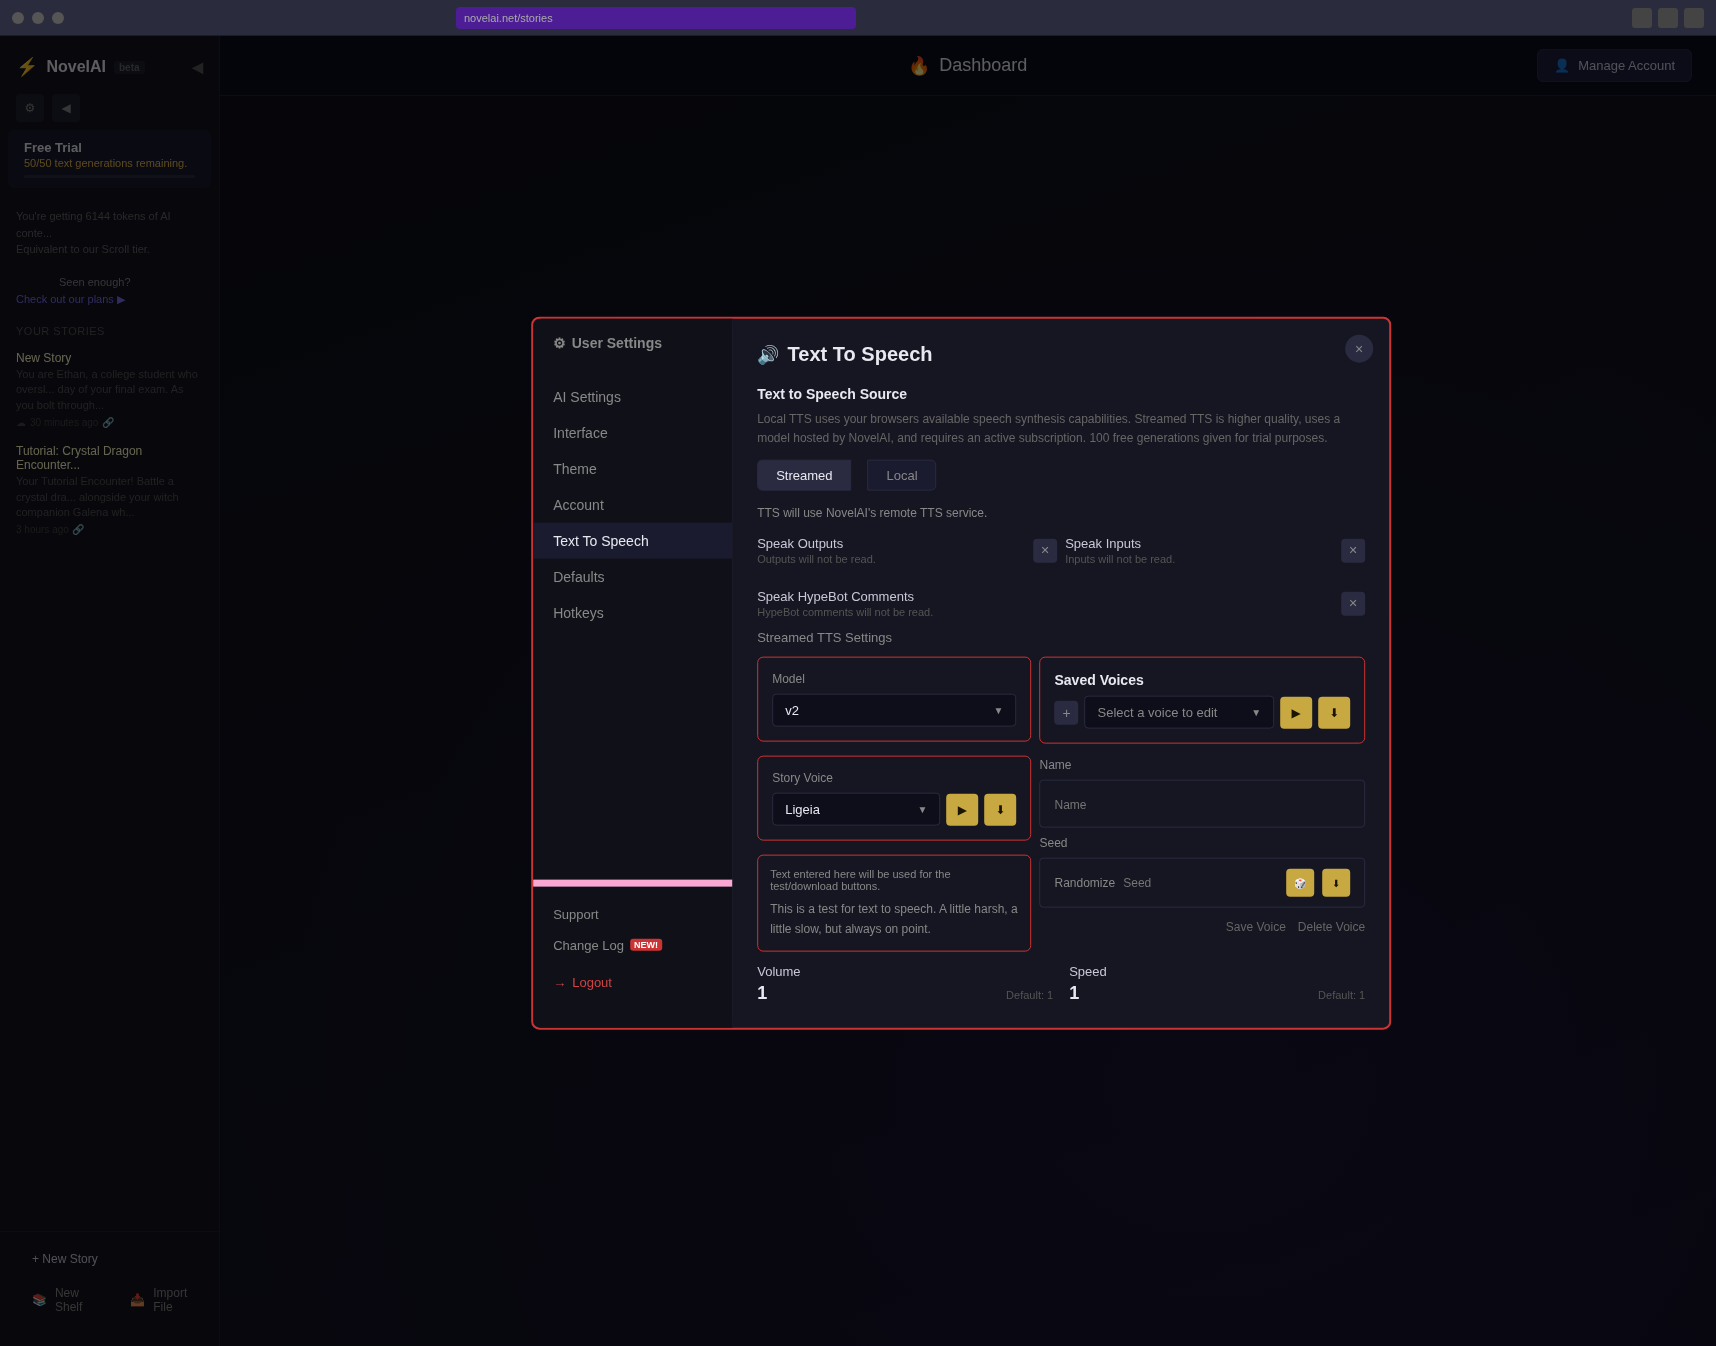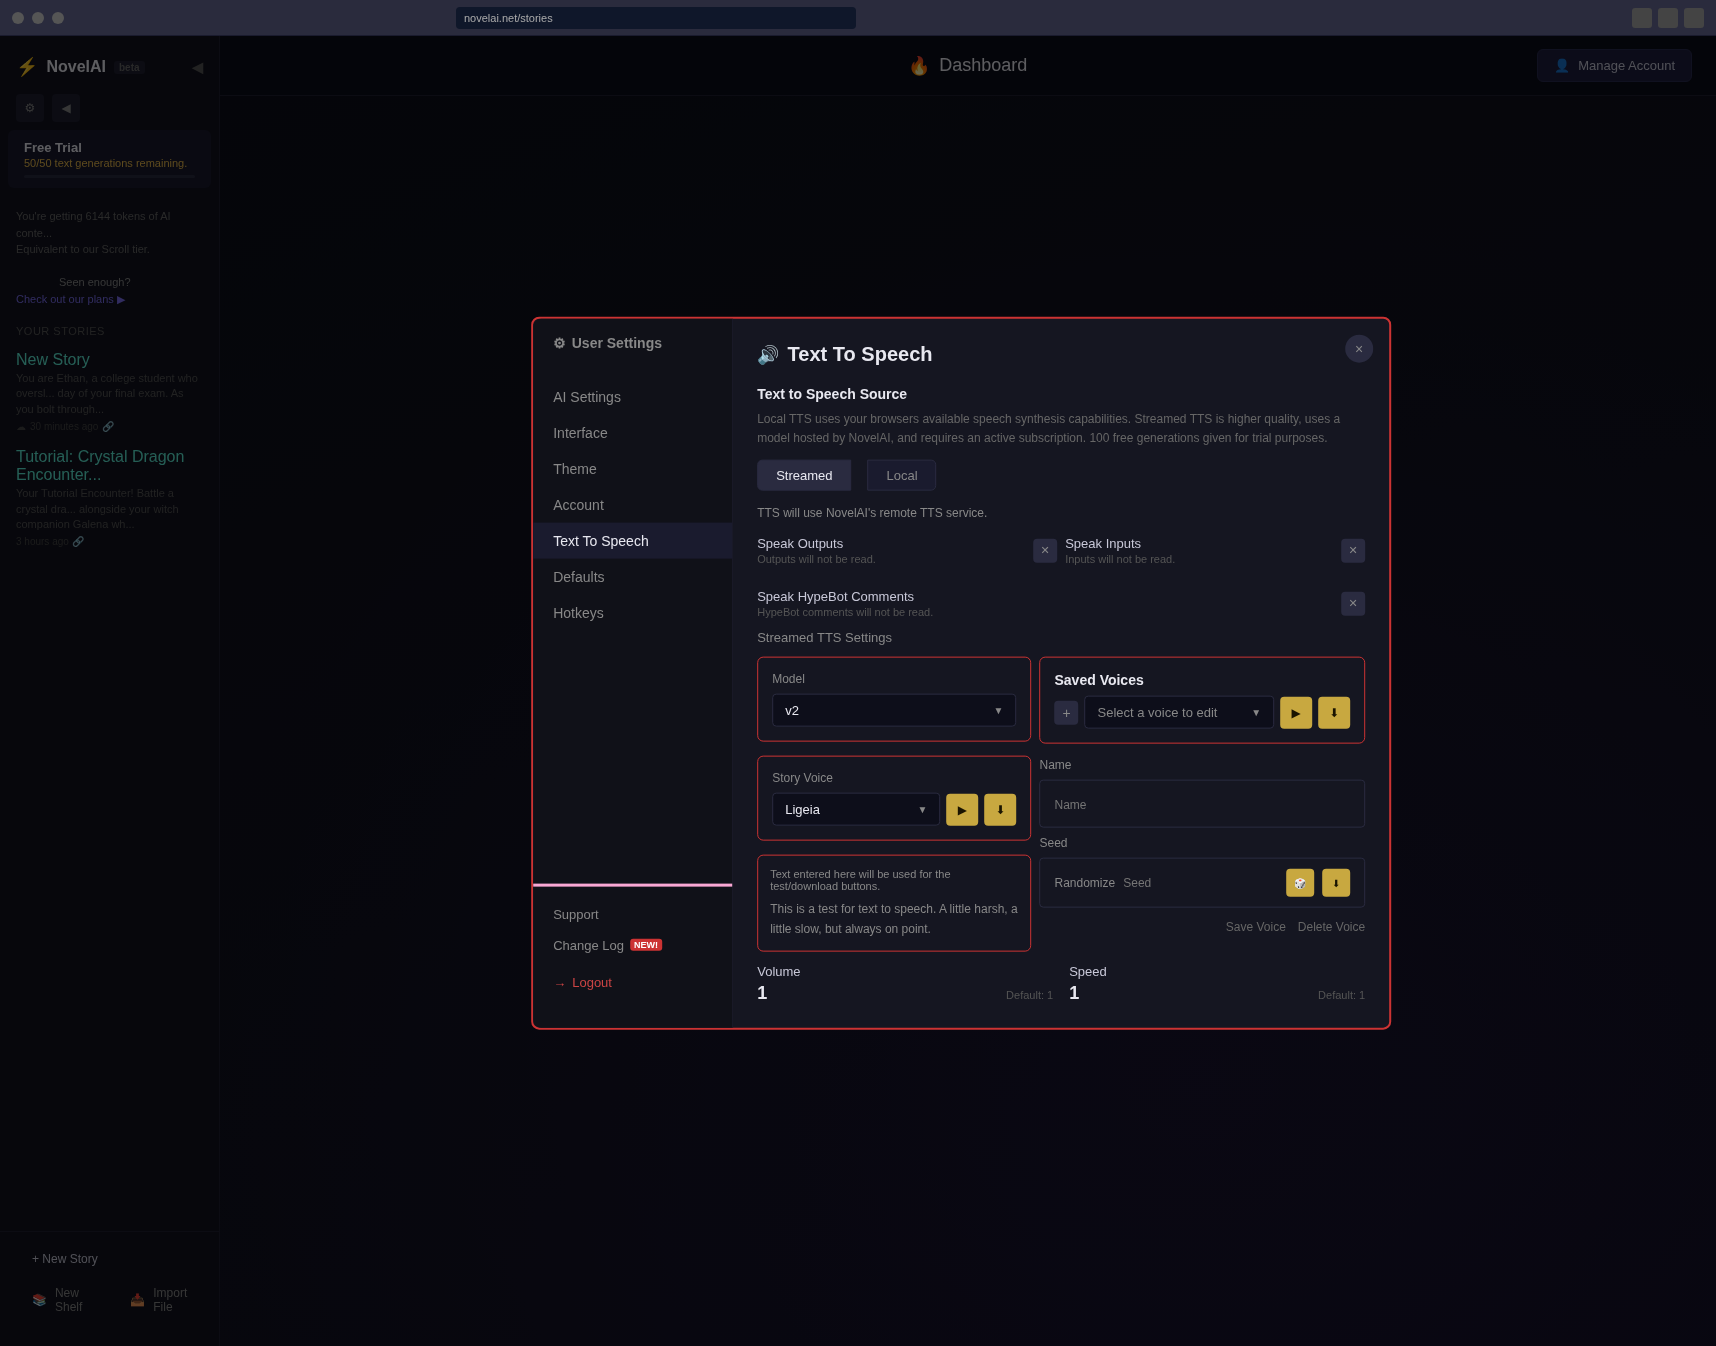--- a/index.html
+++ b/index.html
@@ -20,21 +20,21 @@
       align-items: center;
       padding: 0 12px;
       gap: 8px;
       border-bottom: 1px solid #1a1b2e;
     }
     .browser-btn { width: 12px; height: 12px; border-radius: 50%; background: #555; }
     .browser-url {
       flex: 1;
       max-width: 400px;
       height: 22px;
-      background: #0f172a;
+      background: #4c1d95;
       border-radius: 4px;
       display: flex;
       align-items: center;
       padding: 0 8px;
       font-size: 11px;
       color: #aaa;
       margin: 0 auto;
     }
     .browser-icons { display: flex; gap: 6px; margin-left: auto; }
     .browser-icon-btn { width: 20px; height: 20px; background: #444; border-radius: 3px; }
@@ -110,21 +110,21 @@
       padding: 6px 16px;
       font-size: 11px;
       color: #555;
       text-transform: uppercase;
       letter-spacing: 0.5px;
     }
     .sidebar-story {
       padding: 8px 16px;
       cursor: pointer;
     }
-    .sidebar-story-title { color: #5eead4; font-size: 16px; font-weight: 500; }
+    .sidebar-story-title { color: #fef9c3; font-size: 12px; font-weight: 500; }
     .sidebar-story-preview { color: #555; font-size: 11px; margin-top: 2px; line-height: 1.4; }
     .sidebar-story-meta { color: #444; font-size: 10px; margin-top: 4px; display: flex; align-items: center; gap: 4px; }
 
     
     .top-header {
       position: absolute;
       top: 36px;
       left: 220px;
       right: 0;
       height: 60px;
@@ -205,21 +205,21 @@
     .modal-nav-item {
       padding: 10px 20px;
       font-size: 14px;
       color: #888;
       cursor: pointer;
     }
     .modal-nav-item.active { color: #e8e8f0; background: #1a1b2e; }
     .modal-sidebar-bottom {
       margin-top: auto;
       padding: 12px 0;
-      border-top: 3px solid #f9a8d4;
+      border-top: 7px solid #f9a8d4;
     }
     .modal-support-link {
       padding: 8px 20px;
       font-size: 13px;
       color: #888;
       cursor: pointer;
     }
     .modal-changelog {
       padding: 8px 20px;
       font-size: 13px;

